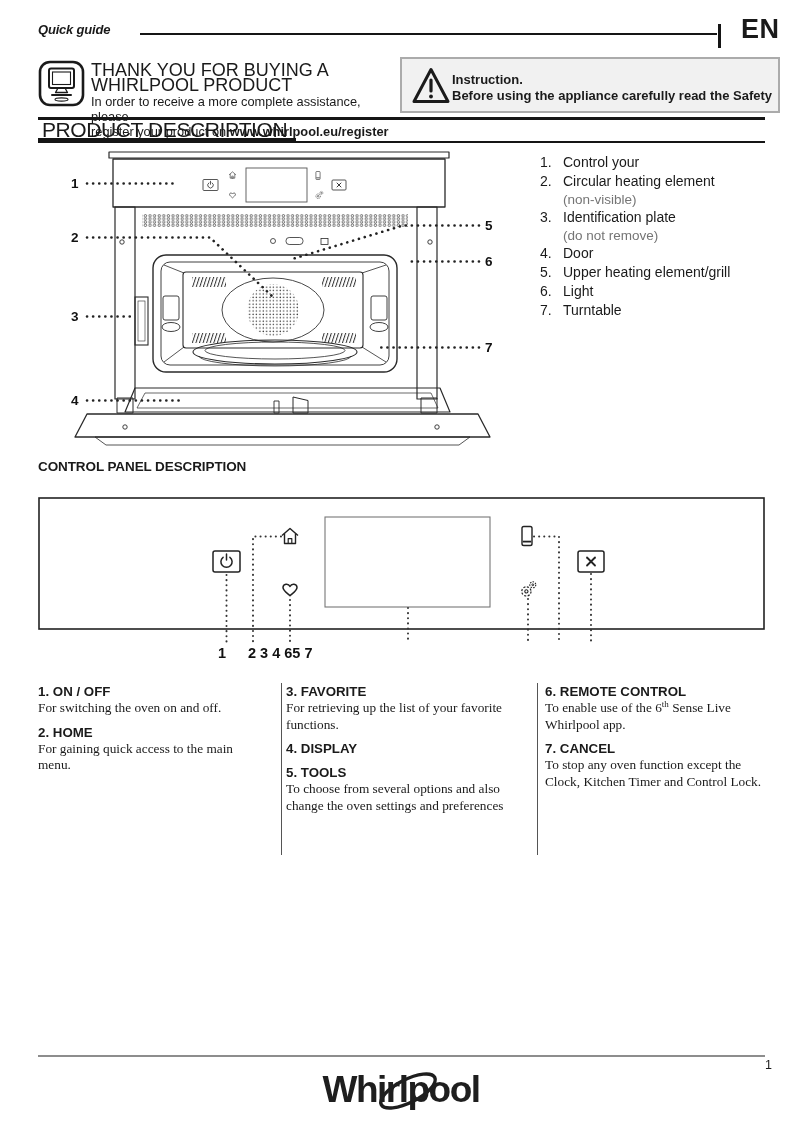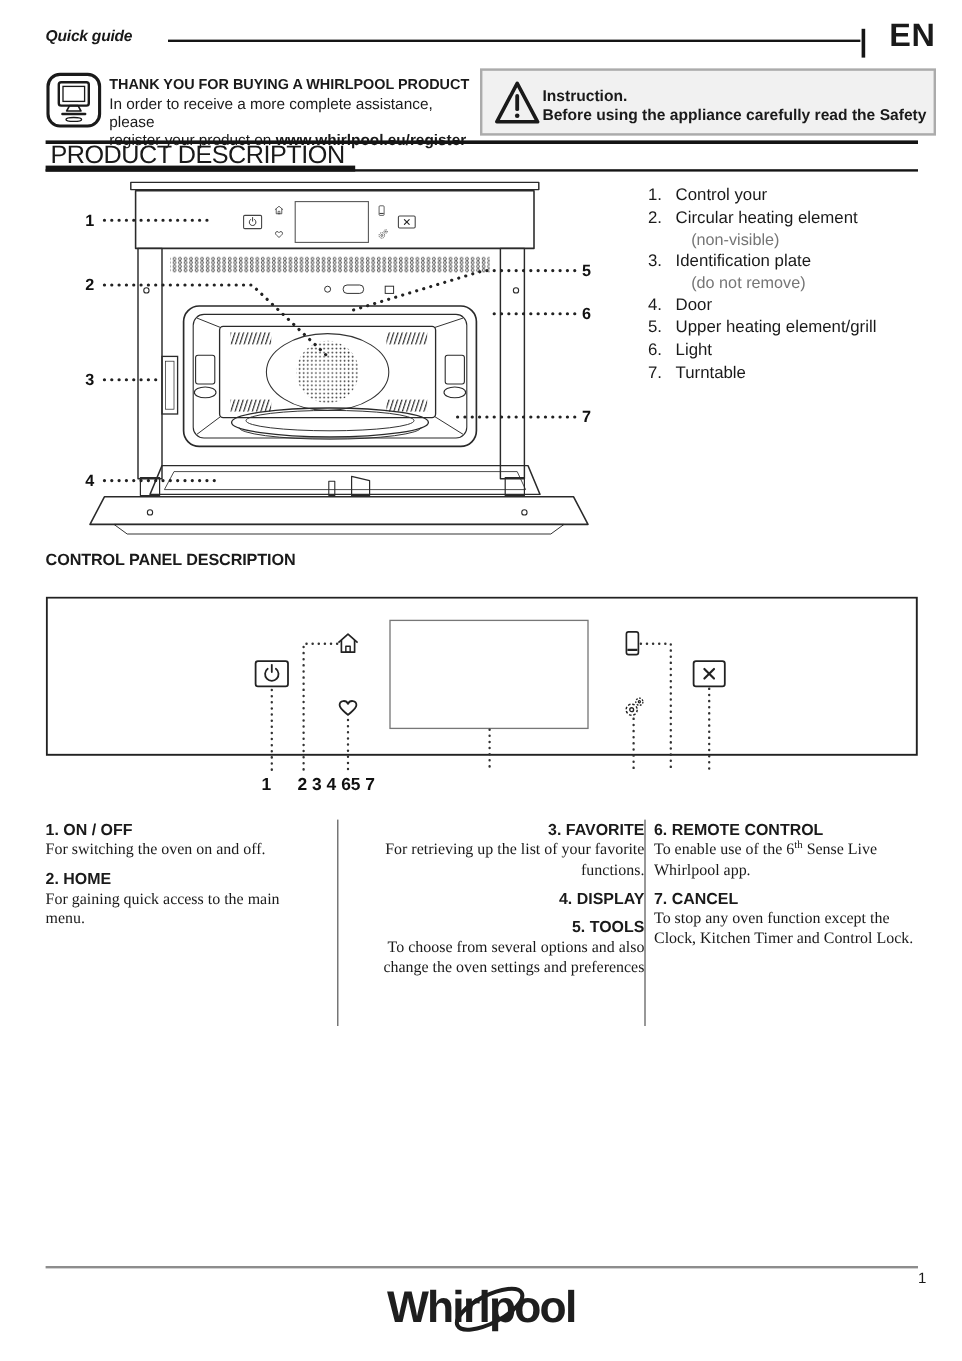--- a/index.html
+++ b/index.html
@@ -11,52 +11,52 @@
 
   
   .hq-title { left:38px; top:22px; font-size:13px; font-weight:bold; font-style:italic; letter-spacing:-0.2px; }
   .hdr-rule { left:140px; top:33px; width:577px; height:2px; background:#151515; }
   .hdr-bar  { left:718px; top:24px; width:2.5px; height:24px; background:#151515; }
   .hdr-lang { left:741px; top:14px; font-size:27px; font-weight:bold; letter-spacing:0.5px; }
 
   
   .reg-icon { left:38px; top:60px; }
   .reg-text { left:91px; top:63px; width:310px; font-size:12.8px; line-height:15px; }
-  .reg-title { font-weight:bold; font-size:12px; margin-bottom:1px; }
+  .reg-title { font-weight:normal; font-size:18px; margin-bottom:1px; }
   .reg-url { font-weight:bold; }
 
   
   .warn-box { left:400px; top:57px; width:376px; height:52px; background:#f1f1f1; border:2px solid #ababab; }
   .warn-tri { position:absolute; left:8px; top:6px; }
   .warn-text { position:absolute; left:50px; top:13px; font-size:13px; font-weight:bold; line-height:15.5px; }
 
   
   .pd-rule-top { left:38px; top:117px; width:727px; height:2.5px; background:#151515; }
   .pd-title { left:42px; top:118px; font-size:21px; font-weight:normal; letter-spacing:-0.4px; }
   .pd-rule-bottom { left:38px; top:141px; width:727px; height:1.8px; background:#151515; }
   .pd-underline { left:38px; top:138px; width:258px; height:4.5px; background:#151515; }
 
   
   .oven-fig { left:65px; top:150px; }
 
   
   .parts-list { left:540px; top:153px; width:235px; }
   .part { display:flex; line-height:19px; font-size:14px; }
   .part-num { width:23px; flex:none; }
-  .part-note { margin-left:36px; line-height:17px; font-size:13.5px; color:#757575; }
+  .part-note { margin-left:23px; line-height:17px; font-size:13.5px; color:#757575; }
 
   
   .cpd-title { left:38px; top:459px; font-size:13.5px; font-weight:bold; letter-spacing:-0.1px; }
   .panel-fig { left:38px; top:497px; }
 
   
   .cols { left:38px; top:683px; width:727px; display:flex; align-items:stretch; }
   .col { box-sizing:border-box; }
   .col1 { width:243px; padding-right:12px; }
-  .col2 { width:256px; border-left:1.3px solid #555; padding-left:24px;text-align:right; }
+  .col2 { width:256px; border-left:1.3px solid #555; padding-left:4px; }
   .col3 { flex:1; border-left:1.3px solid #555; padding-left:7px; min-height:172px; }
   .fn-title { font-size:13.3px; font-weight:bold; line-height:17px; margin-top:7px; }
   .fn-title.first { margin-top:0; }
   .fn-desc { font-size:13.3px; line-height:16.5px;font-family:Liberation Serif, serif; }
   sup.th { font-size:9px; vertical-align:super; line-height:0; }
 
   
   .ft-rule { left:38px; top:1055px; width:727px; height:1.5px; background:#8d8d8d; }
   .ft-page { left:748px; top:1058px; width:24px; text-align:right; font-size:12.5px; }
   .ft-logo { left:286px; top:1061px; }

